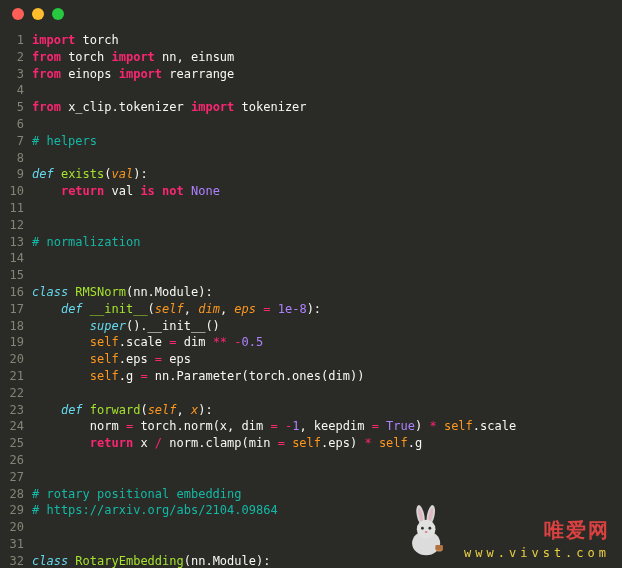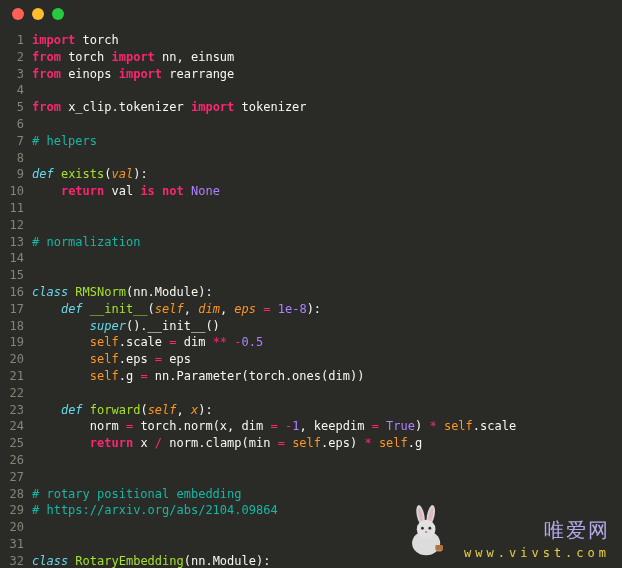--- a/index.html
+++ b/index.html
@@ -68,21 +68,21 @@
     height: 56px;
     position: relative;
   }
   .bunny svg { width: 100%; height: 100%; }
   .wm-text {
     display: flex;
     flex-direction: column;
     align-items: flex-end;
     gap: 2px;
   }
-  .wm-cn { color: #c4b5fd; font-size: 20px; font-weight: normal; letter-spacing: 2px; padding-left: 28px; }
+  .wm-cn { color: #ef4444; font-size: 20px; font-weight: bold; letter-spacing: 2px; padding-left: 28px; }
   .wm-url { color: #fde047; font-size: 12px; letter-spacing: 4px; }
 </style>
 </head>
 <body>
 
 <div class="titlebar">
   <div class="dot red"></div>
   <div class="dot yellow"></div>
   <div class="dot green"></div>
 </div>

